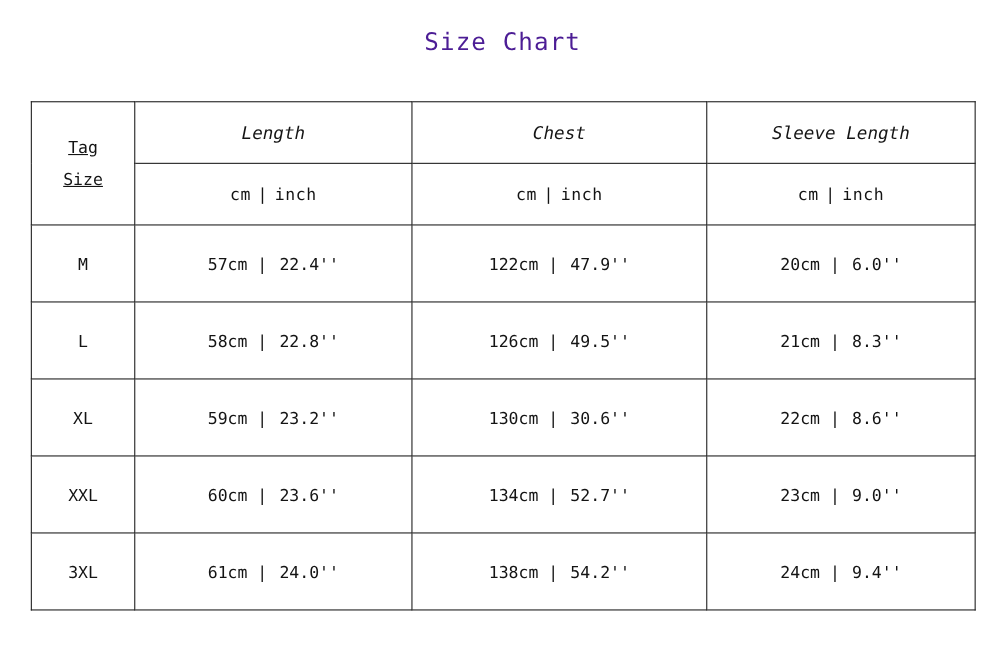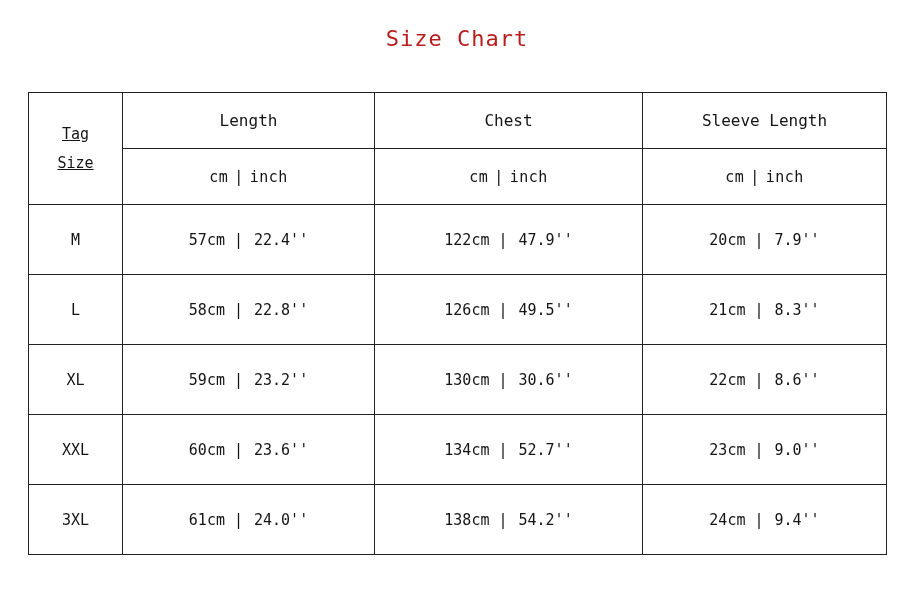--- a/index.html
+++ b/index.html
@@ -18,21 +18,21 @@
     position: relative;
     width: 914px;
     height: 598px;
     box-sizing: border-box;
   }
   .title {
     text-align: center;
     font-family: "DejaVu Sans Mono", monospace;
     font-size: 22px;
     letter-spacing: 1px;
-    color: #b91c1c;
+    color: #4c1d95;
     padding-top: 26px;
     padding-bottom: 0;
     font-weight: 400;
   }
   .table-wrap {
     position: absolute;
     left: 28px;
     top: 92px;
     width: 858px;
   }
@@ -60,20 +60,21 @@
     line-height: 1.9;
     height: 110px;
   }
   .tag-cell .l1, .tag-cell .l2 {
     display: block;
     text-decoration: underline;
   }
   .grp-head {
     font-size: 16px;
     height: 55px;
+    font-style: italic;
   }
   .unit-head {
     font-size: 15px;
     height: 55px;
     letter-spacing: 0.5px;
     margin-top: 47px;
   }
   .unit-head .sep {
     padding: 0 6px;
   }
@@ -131,21 +132,21 @@
 
         <tr class="data-row">
           <td class="sizecell">M</td>
           <td class="val">
             <span>57cm</span><span class="sep">|</span><span class="num2">22.4''</span>
           </td>
           <td class="val">
             <span>122cm</span><span class="sep">|</span><span class="num2">47.9''</span>
           </td>
           <td class="val">
-            <span>20cm</span><span class="sep">|</span><span class="num2">7.9''</span>
+            <span>20cm</span><span class="sep">|</span><span class="num2">6.0''</span>
           </td>
         </tr>
 
         <tr class="data-row">
           <td class="sizecell">L</td>
           <td class="val">
             <span>58cm</span><span class="sep">|</span><span class="num2">22.8''</span>
           </td>
           <td class="val">
             <span>126cm</span><span class="sep">|</span><span class="num2">49.5''</span>

